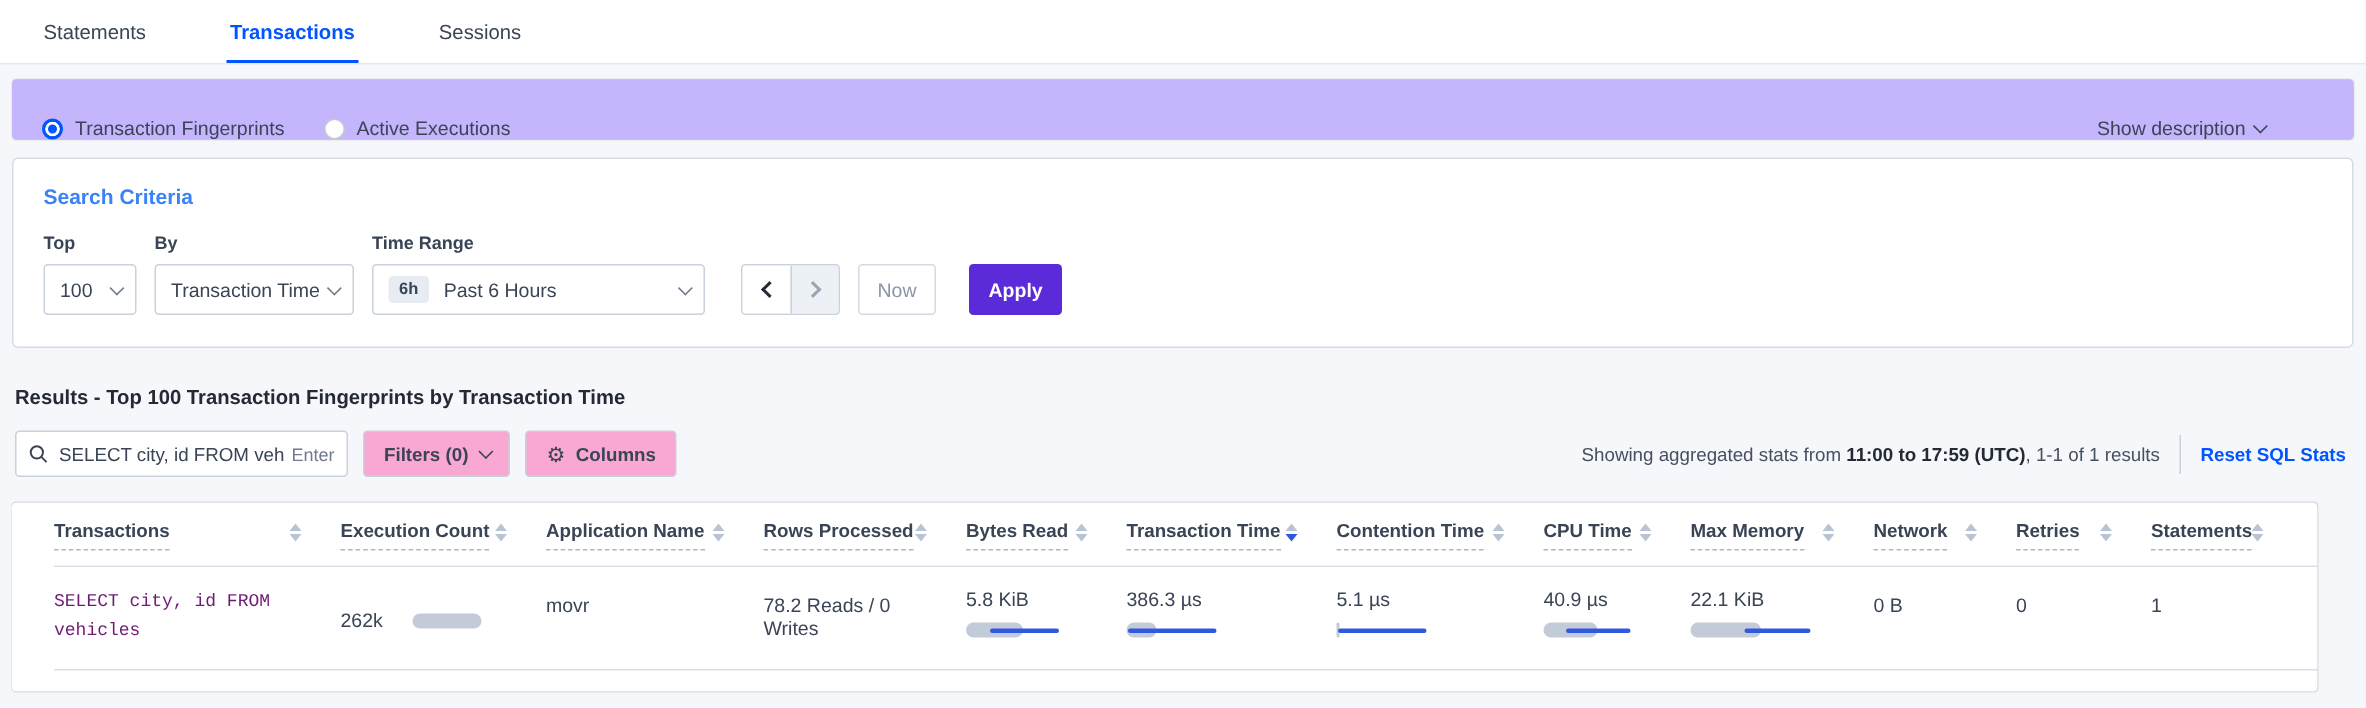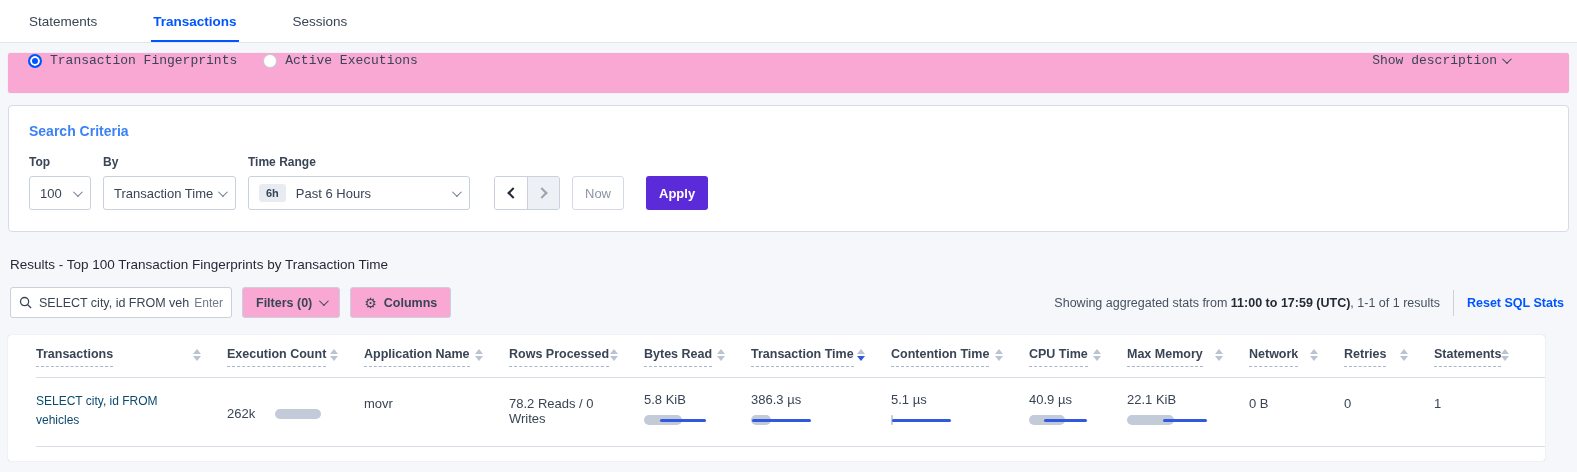--- a/index.html
+++ b/index.html
@@ -4,21 +4,21 @@
 <style>
   * { margin:0; padding:0; box-sizing:border-box; }
   html,body { width:1577px; height:472px; background:#F5F7FA; font-family:"Liberation Sans", sans-serif; color:#394455; overflow:hidden; }
 
   
   .tabbar { background:#fff; height:43px; display:flex; align-items:flex-end; padding-left:27px; border-bottom:1px solid #E2E7EE; }
   .tab { font-size:13.5px; color:#394455; padding:12px 2px 11px; margin-right:52px; cursor:pointer; border-bottom:2px solid transparent; }
   .tab.active { color:#0055FF; border-bottom-color:#0055FF; font-weight:bold; }
 
   
-  .radio-band { margin:10px 8px 0; background:#f9a8d4; height:40px; border-radius:3px; box-shadow:0 0 1px rgba(40,50,70,.25); display:flex; align-items:flex-start; padding:0 60px 0 20px;font-family:Liberation Mono, monospace; }
+  .radio-band { margin:10px 8px 0; background:#c4b5fd; height:40px; border-radius:3px; box-shadow:0 0 1px rgba(40,50,70,.25); display:flex; align-items:flex-end; padding:0 60px 0 20px; }
   .radio-opt { display:flex; align-items:center; margin-right:26px; cursor:pointer; font-size:13px; }
   .radio-dot { width:14px; height:14px; border-radius:50%; margin-right:8px; flex:0 0 auto; }
   .radio-dot.on { background:#0055FF; border:2px solid #0055FF; box-shadow:inset 0 0 0 2px #fff; }
   .radio-dot.off { background:#fff; border:1px solid #C2CAD6; }
   .show-desc { margin-left:auto; font-size:13px; color:#394455; display:flex; align-items:center; gap:5px; cursor:pointer; }
   .chev { width:7px; height:7px; border-right:1.6px solid #394455; border-bottom:1.6px solid #394455; transform:rotate(45deg) translateY(-2px); display:inline-block; }
 
   
   .criteria { margin:12px 8px 0; background:#fff; border:1px solid #D5DCE6; border-radius:4px; padding:17px 20px 21px; }
   .criteria-title { font-size:14px; font-weight:bold; color:#3b82f6; }
@@ -35,21 +35,21 @@
   .nav-btn { width:32px; display:flex; align-items:center; justify-content:center; cursor:pointer; background:#fff; }
   .nav-btn + .nav-btn { border-left:1px solid #C8D1DC; }
   .nav-btn.disabled { background:#EDF0F4; cursor:default; }
   .nav-chev { width:8px; height:8px; border-right:2px solid #242A35; border-bottom:2px solid #242A35; display:inline-block; }
   .nav-chev.left { transform:rotate(135deg); margin-left:3px; }
   .nav-chev.right { transform:rotate(-45deg); margin-right:3px; border-color:#9AA4B2; }
   .now-btn { margin-left:12px; height:34px; padding:0 12px; border:1px solid #D3DAE3; border-radius:3px; background:#fff; color:#8B95A5; font-size:13px; display:flex; align-items:center; cursor:pointer; }
   .apply-btn { margin-left:22px; height:34px; padding:0 13px; border:none; border-radius:3px; background:#5C2BD9; color:#fff; font-size:13px; font-weight:bold; display:flex; align-items:center; cursor:pointer; }
 
   
-  .results-title { margin:25px 0 0 10px; font-size:13.5px; font-weight:normal; color:#242A35; }
+  .results-title { margin:25px 0 0 10px; font-size:13.5px; font-weight:bold; color:#242A35; }
   .results-controls { margin:15px 8px 0 10px; display:flex; align-items:center; }
   .search-box { width:222px; height:31px; border:1px solid #C8D1DC; border-radius:3px; background:#fff; display:flex; align-items:center; padding:0 8px; }
   .search-box input { border:none; outline:none; flex:1; font-size:12.5px; color:#394455; font-family:"Liberation Sans", sans-serif; min-width:0; }
   .enter-hint { font-size:12px; color:#6F7A8A; margin-left:4px; }
   .ctl-btn { height:31px; border:1px solid #C8D1DC; border-radius:3px; background:#f9a8d4; display:flex; align-items:center; gap:7px; padding:0 13px; font-size:12.5px; font-weight:bold; color:#394455; margin-left:10px; cursor:pointer; }
   .gear { font-size:14px; font-weight:normal; color:#394455; line-height:1; }
   .stats-zone { margin-left:auto; display:flex; align-items:center; }
   .stats-text { font-size:12.5px; color:#475061; }
   .stats-text b { color:#242A35; }
   .v-divider { width:1px; height:26px; background:#C9D1DC; margin:0 13px; }
@@ -60,21 +60,21 @@
   .thead { display:flex; align-items:flex-start; padding-bottom:10px; border-bottom:1px solid #D9DFE8; }
   .th { display:flex; align-items:flex-start; justify-content:space-between; padding-right:26px; font-size:12.5px; font-weight:bold; color:#394455; cursor:pointer; }
   .th-label { border-bottom:1px dashed #A9B6CB; padding-bottom:5px; }
   .sort-icon { display:flex; flex-direction:column; align-items:center; padding-top:2px; cursor:pointer; }
   .tri-up { width:0; height:0; border-left:4px solid transparent; border-right:4px solid transparent; border-bottom:5px solid #B9C3D3; margin-bottom:2px; }
   .tri-down { width:0; height:0; border-left:4px solid transparent; border-right:4px solid transparent; border-top:5px solid #B9C3D3; }
   .sorted-desc .tri-down { border-top-color:#2B59E0; }
   .trow { display:flex; padding:14px 0 16px; border-bottom:1px solid #D9DFE8; }
   .td { font-size:13px; color:#394455; padding-right:12px; }
   .c0{width:191px}.c1{width:137px}.c2{width:145px}.c3{width:135px}.c4{width:107px}.c5{width:140px}.c6{width:138px}.c7{width:98px}.c8{width:122px}.c9{width:95px}.c10{width:90px}.c11{width:92px}
-  .sql-link { font-family:Liberation Sans, sans-serif; font-size:12px; line-height:1.6; color:#0c4a6e; cursor:pointer; width:160px; word-break:break-word; }
+  .sql-link { font-family:Liberation Mono, monospace; font-size:12px; line-height:1.6; color:#701a75; cursor:pointer; width:160px; word-break:break-word; }
   .exec-cell { display:flex; align-items:center; gap:20px; padding-top:4px; }
   .bar-track { position:relative; width:82px; height:12px; margin-top:7px; }
   .bar-gray { position:absolute; left:0; top:1px; height:10px; border-radius:5px; background:#C3CAD8; }
   .bar-line { position:absolute; top:5px; height:3px; border-radius:2px; background:#3059E0; }
   .pad-top { padding-top:4px; }
 </style>
 </head>
 <body>
 
 <div class="tabbar">

